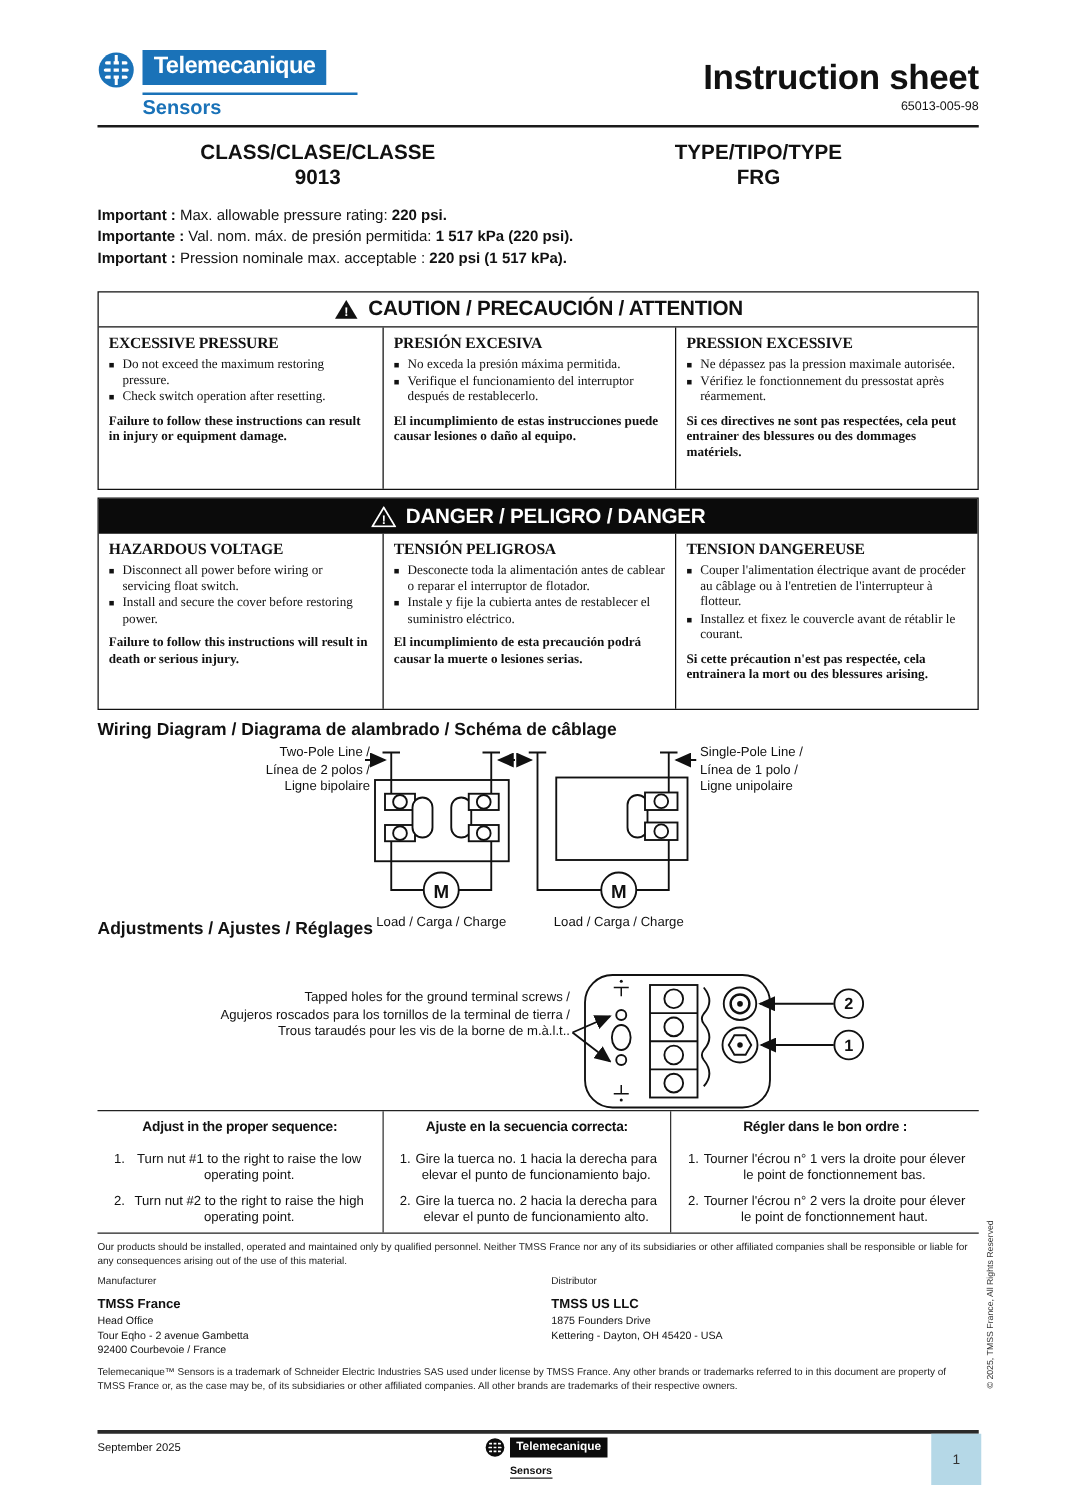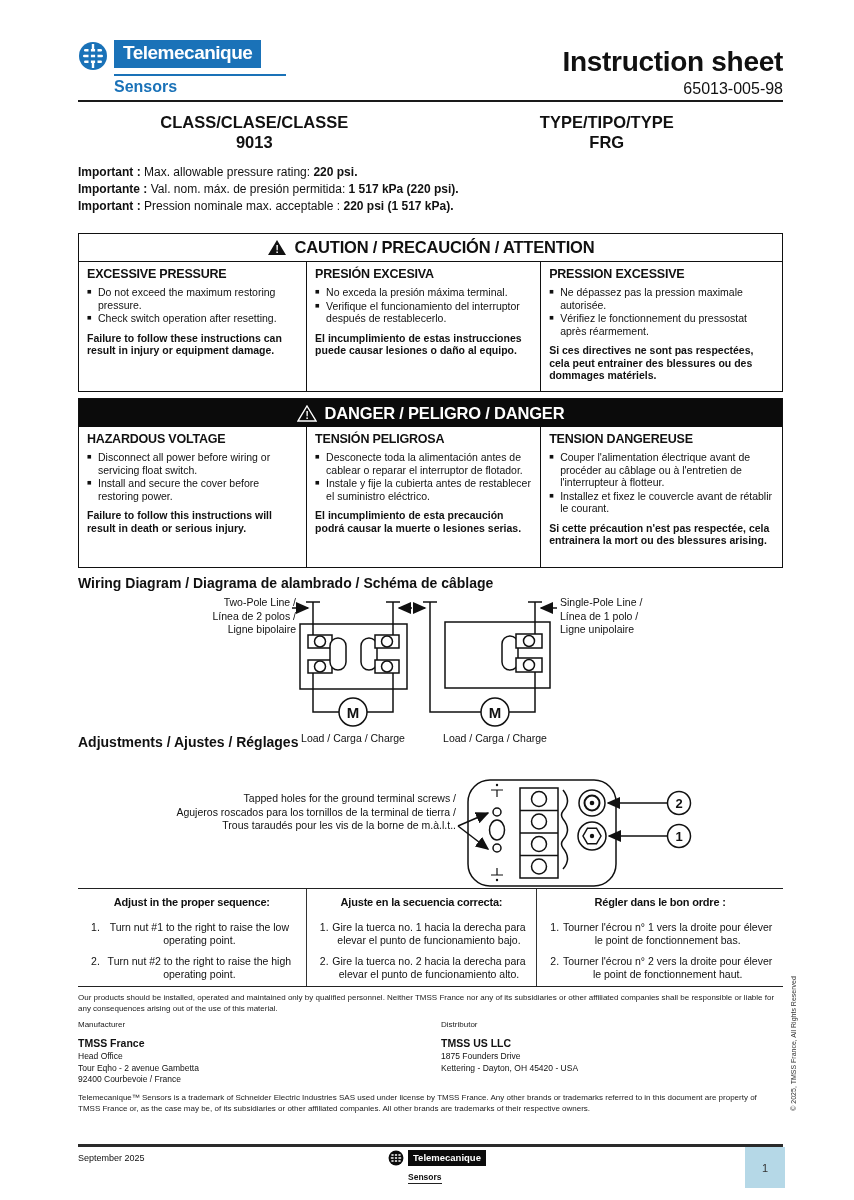--- a/index.html
+++ b/index.html
@@ -12,41 +12,41 @@
 
   
   .hdr-logo { left:78px; top:40px; width:260px; }
   .logo-row { display:flex; align-items:flex-start; }
   .logo-icon { width:30px; height:30px; margin-right:6px; margin-top:1px; }
   .brand-box { background:var(--blue); color:#fff; font-weight:bold; font-size:19px;
     padding:2px 9px 4px 9px; letter-spacing:-0.5px; }
   .brand-underline { height:2px; background:var(--blue); margin:3px 0 2px 36px; width:172px; }
   .sensors-txt { color:var(--blue); font-weight:bold; font-size:16px; margin-left:36px; }
   .instr-title { right:71px; top:46px; font-size:28px; font-weight:bold; text-align:right; letter-spacing:-0.3px; }
-  .doc-num { right:71px; top:80px; font-size:16px; text-align:right; }
+  .doc-num { right:71px; top:80px; font-size:10px; text-align:right; }
   .hdr-rule { left:78px; top:100px; width:705px; height:2px; background:#1a1a1a; }
 
   
   .class-row { left:78px; top:112px; width:705px; display:flex; }
   .class-row > div { width:50%; text-align:center; font-weight:bold; font-size:16.5px; line-height:20px; }
 
   
   .important { left:78px; top:164px; width:705px; font-size:12px; line-height:17px; }
   .important b { font-weight:bold; }
 
   
   .wbox { left:78px; width:705px; border:1.5px solid #111; }
   .caution-box { top:233px; height:159px; }
   .danger-box  { top:398px; height:170px; }
   .wbox-head { height:28px; display:flex; align-items:center; justify-content:center; gap:8px;
     font-weight:bold; font-size:16.5px; letter-spacing:-0.2px; }
   .caution-box .wbox-head { border-bottom:1.5px solid #111; }
   .danger-box .wbox-head { background:#0b0b0b; color:#fff; }
   .wbox-cols { display:flex; height:calc(100% - 28px); }
-  .wcol { padding:4px 8px 4px 8px; font-size:10.5px; line-height:12.5px; }
+  .wcol { padding:4px 8px 4px 8px; font-size:10.5px; line-height:12.5px;font-family:Liberation Serif, serif; }
   .wcol.c1 { width:32.3%; } .wcol.c2 { width:33.3%; } .wcol.c3 { width:34.4%; }
   .wcol.c2, .wcol.c3 { border-left:1.5px solid #111; }
   .wcol h3 { font-size:12.5px; line-height:15px; margin:1px 0 4px 0; letter-spacing:-0.2px; }
   .bullet { position:relative; padding-left:11px; margin-bottom:1px; }
   .bullet::before { content:"■"; position:absolute; left:0; top:0; font-size:7.5px; }
   .warn-strong { font-weight:bold; margin-top:7px; }
 
   
   .sec-title { left:78px; font-weight:bold; font-size:14px; }
   .wiring-title { top:575px; }
@@ -145,21 +145,21 @@
   </div>
   <div class="wbox-cols">
     <div class="wcol c1">
       <h3>EXCESSIVE PRESSURE</h3>
       <p class="bullet">Do not exceed the maximum restoring pressure.</p>
       <p class="bullet">Check switch operation after resetting.</p>
       <p class="warn-strong">Failure to follow these instructions can result in injury or equipment damage.</p>
     </div>
     <div class="wcol c2">
       <h3>PRESIÓN EXCESIVA</h3>
-      <p class="bullet">No exceda la presión máxima terminal.</p>
+      <p class="bullet">No exceda la presión máxima permitida.</p>
       <p class="bullet">Verifique el funcionamiento del interruptor después de restablecerlo.</p>
       <p class="warn-strong">El incumplimiento de estas instrucciones puede causar lesiones o daño al equipo.</p>
     </div>
     <div class="wcol c3">
       <h3>PRESSION EXCESSIVE</h3>
       <p class="bullet">Ne dépassez pas la pression maximale autorisée.</p>
       <p class="bullet">Vérifiez le fonctionnement du pressostat après réarmement.</p>
       <p class="warn-strong">Si ces directives ne sont pas respectées, cela peut entrainer des blessures ou des dommages matériels.</p>
     </div>
   </div>

